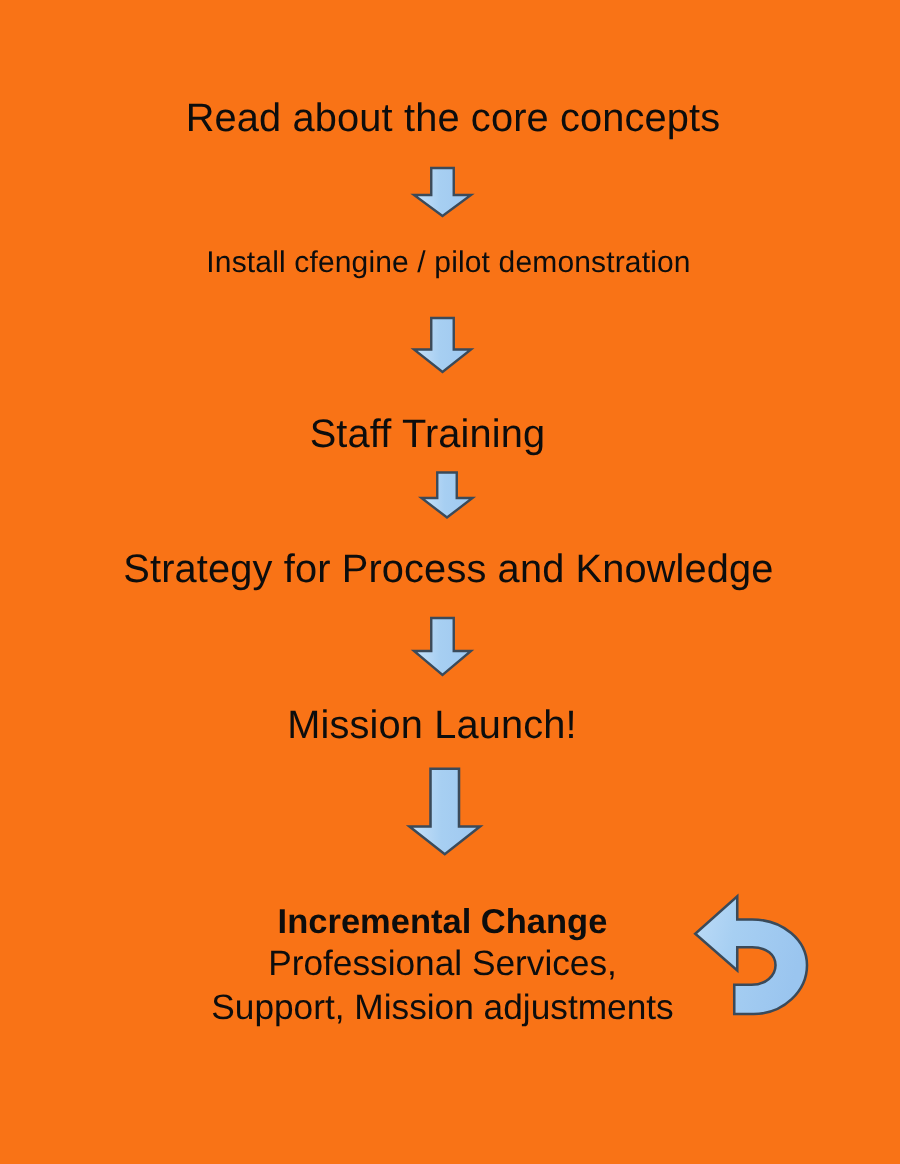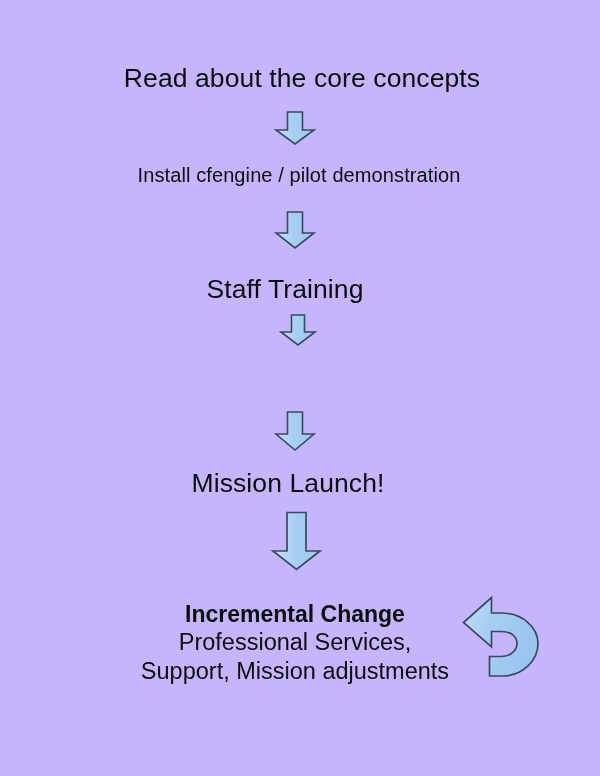--- a/index.html
+++ b/index.html
@@ -12,21 +12,21 @@
     height: 776px;
     font-family: "Liberation Sans", sans-serif;
     color: #000000;
     overflow: hidden;
   }
 
   #canvas {
     position: relative;
     width: 600px;
     height: 776px;
-    background: #c4b5fd;
+    background: #f97316;
   }
 
   .flow-step {
     position: absolute;
     text-align: center;
     white-space: nowrap;
     color: #0d0d0d;
     font-weight: 400;
     letter-spacing: 0.1px;
   }
@@ -123,20 +123,21 @@
         <linearGradient id="abg3" x1="0" y1="0" x2="1" y2="0">
           <stop offset="0%" stop-color="#c9e2f8"></stop>
           <stop offset="45%" stop-color="#a7cff2"></stop>
           <stop offset="100%" stop-color="#9ec8f0"></stop>
         </linearGradient>
       </defs>
       <path d="M12.5 1 L25.5 1 L25.5 18 L36 18 L19 31 L2 18 L12.5 18 Z" fill="url(#abg3)" stroke="#3a4a5a" stroke-width="1.6" stroke-linejoin="miter"></path>
     </svg>
   </div>
 
+  <div class="flow-step s3">Strategy for Process and Knowledge</div>
 
   <div class="arrow" style="left:274px; top:411px;">
     <svg width="42" height="40" viewBox="0 0 42 40" aria-hidden="true">
       <defs>
         <linearGradient id="abg4" x1="0" y1="0" x2="1" y2="0">
           <stop offset="0%" stop-color="#c9e2f8"></stop>
           <stop offset="45%" stop-color="#a7cff2"></stop>
           <stop offset="100%" stop-color="#9ec8f0"></stop>
         </linearGradient>
       </defs>

